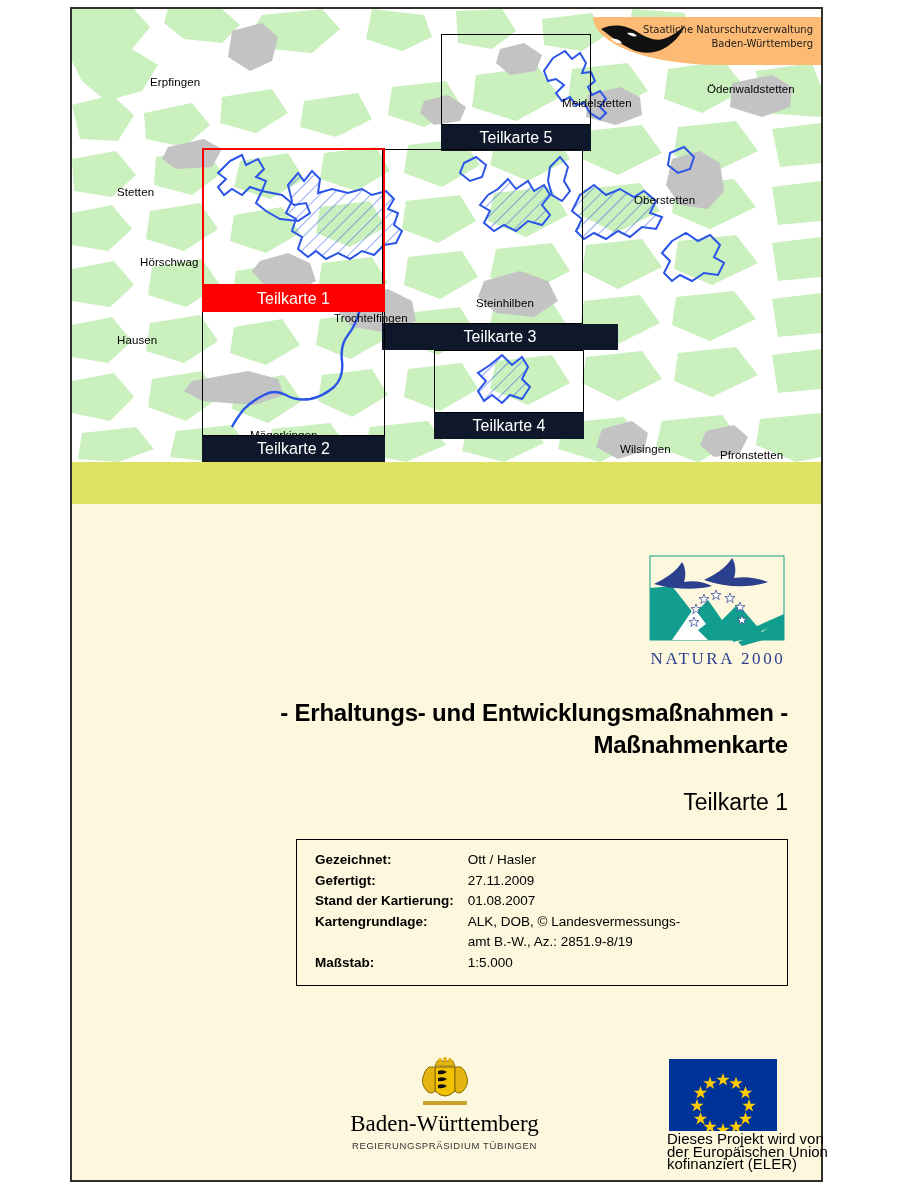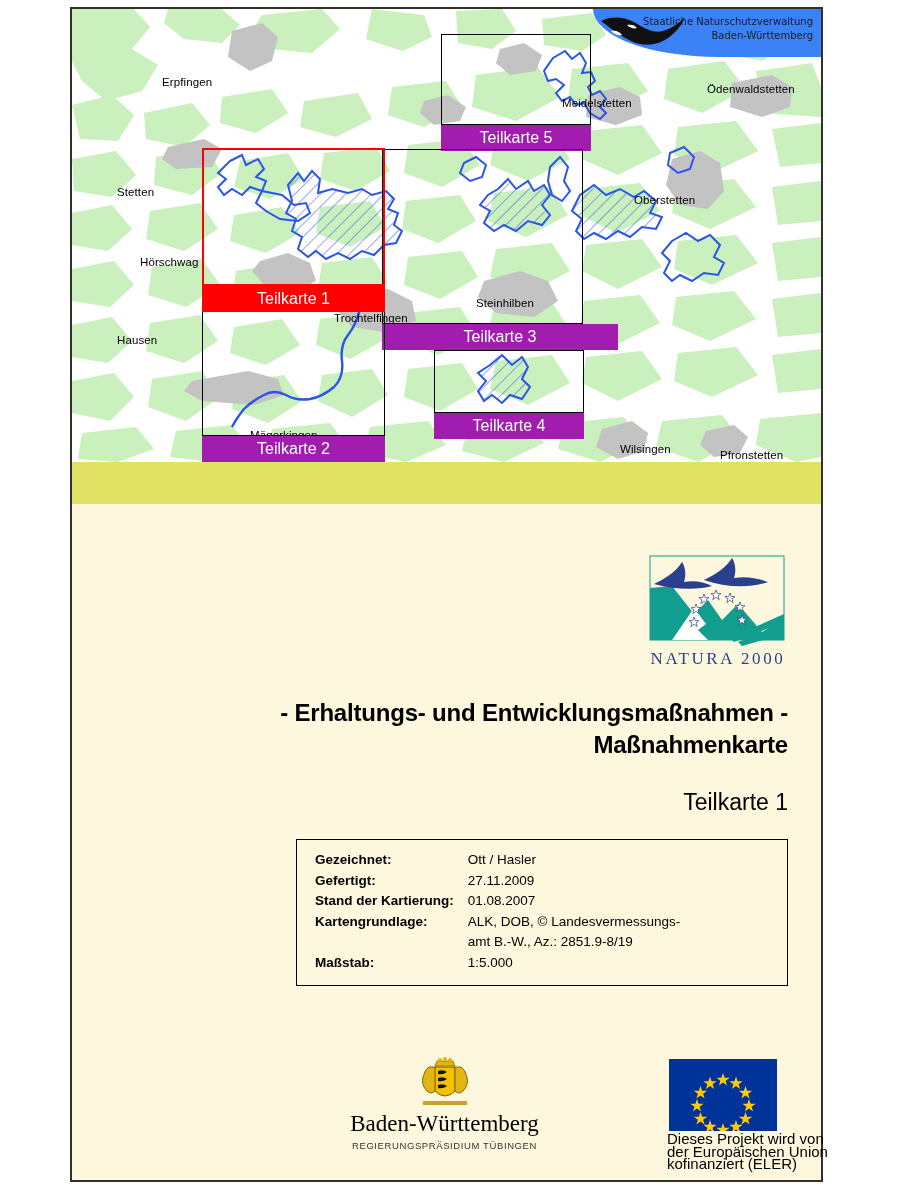--- a/index.html
+++ b/index.html
@@ -55,31 +55,31 @@
   .inset-caption {
     position: absolute;
     box-sizing: border-box;
     color: #ffffff;
     font-size: 16px;
     text-align: center;
     line-height: 26px;
     height: 26px;
     white-space: nowrap;
   }
-  .cap-black { background: #a21caf; }
+  .cap-black { background: #0f172a; }
   .cap-red   { background: #ff0000; }
 
   
   #eagle-banner {
     position: absolute;
     right: 0;
-    top: 0;
+    top: 8px;
     width: 228px;
     height: 48px;
-    background: #3b82f6;
+    background: #fdba74;
     border-bottom-left-radius: 55% 100%;
     overflow: hidden;
   }
   #eagle-banner .bannertext {
     position: absolute;
     right: 8px;
     top: 6px;
     text-align: right;
     font-size: 10px;
     line-height: 14px;
@@ -331,21 +331,21 @@
         <path d="M426,180 L436,170 L444,180 L456,172 L462,182 L472,176 L478,186 L470,196 L478,206 L470,216 L456,212 L444,222 L432,216 L422,222 L412,214 L418,202 L408,196 L416,186 Z" fill="url(#hatch)"></path>
         <path d="M478,158 L488,148 L496,158 L492,172 L498,182 L490,192 L480,186 L476,172 Z"></path>
         <path d="M508,186 L522,176 L534,186 L548,180 L562,188 L572,182 L584,192 L578,204 L590,208 L584,220 L570,218 L558,228 L546,222 L534,230 L522,224 L512,230 L504,222 L510,210 L500,202 Z" fill="url(#hatch)"></path>
         <path d="M598,144 L612,138 L622,148 L618,160 L606,164 L596,156 Z"></path>
         <path d="M600,232 L614,224 L626,232 L638,226 L648,236 L642,248 L652,254 L646,266 L632,264 L620,272 L608,266 L600,272 L592,264 L598,252 L590,244 Z"></path>
 
         <path d="M418,356 L430,346 L440,356 L450,348 L456,358 L450,370 L458,378 L450,390 L438,386 L430,394 L420,386 L412,392 L406,382 L414,372 L406,364 Z" fill="url(#hatch)"></path>
       </g>
     </svg>
 
-    <div class="place-label" style="left:78px; top:67px;padding-left:12px;">Erpfingen</div>
+    <div class="place-label" style="left:66px; top:67px;padding-left:12px;">Erpfingen</div>
     <div class="place-label" style="left:45px; top:177px;">Stetten</div>
     <div class="place-label" style="left:68px; top:247px;">Hörschwag</div>
     <div class="place-label" style="left:45px; top:325px;">Hausen</div>
     <div class="place-label" style="left:262px; top:303px;">Trochtelfingen</div>
     <div class="place-label" style="left:178px; top:392px;margin-top:28px;">Mägerkingen</div>
     <div class="place-label" style="left:404px; top:288px;">Steinhilben</div>
     <div class="place-label" style="left:490px; top:88px;">Meidelstetten</div>
     <div class="place-label" style="left:562px; top:185px;">Oberstetten</div>
     <div class="place-label" style="left:635px; top:74px;">Ödenwaldstetten</div>
     <div class="place-label" style="left:548px; top:434px;">Wilsingen</div>

